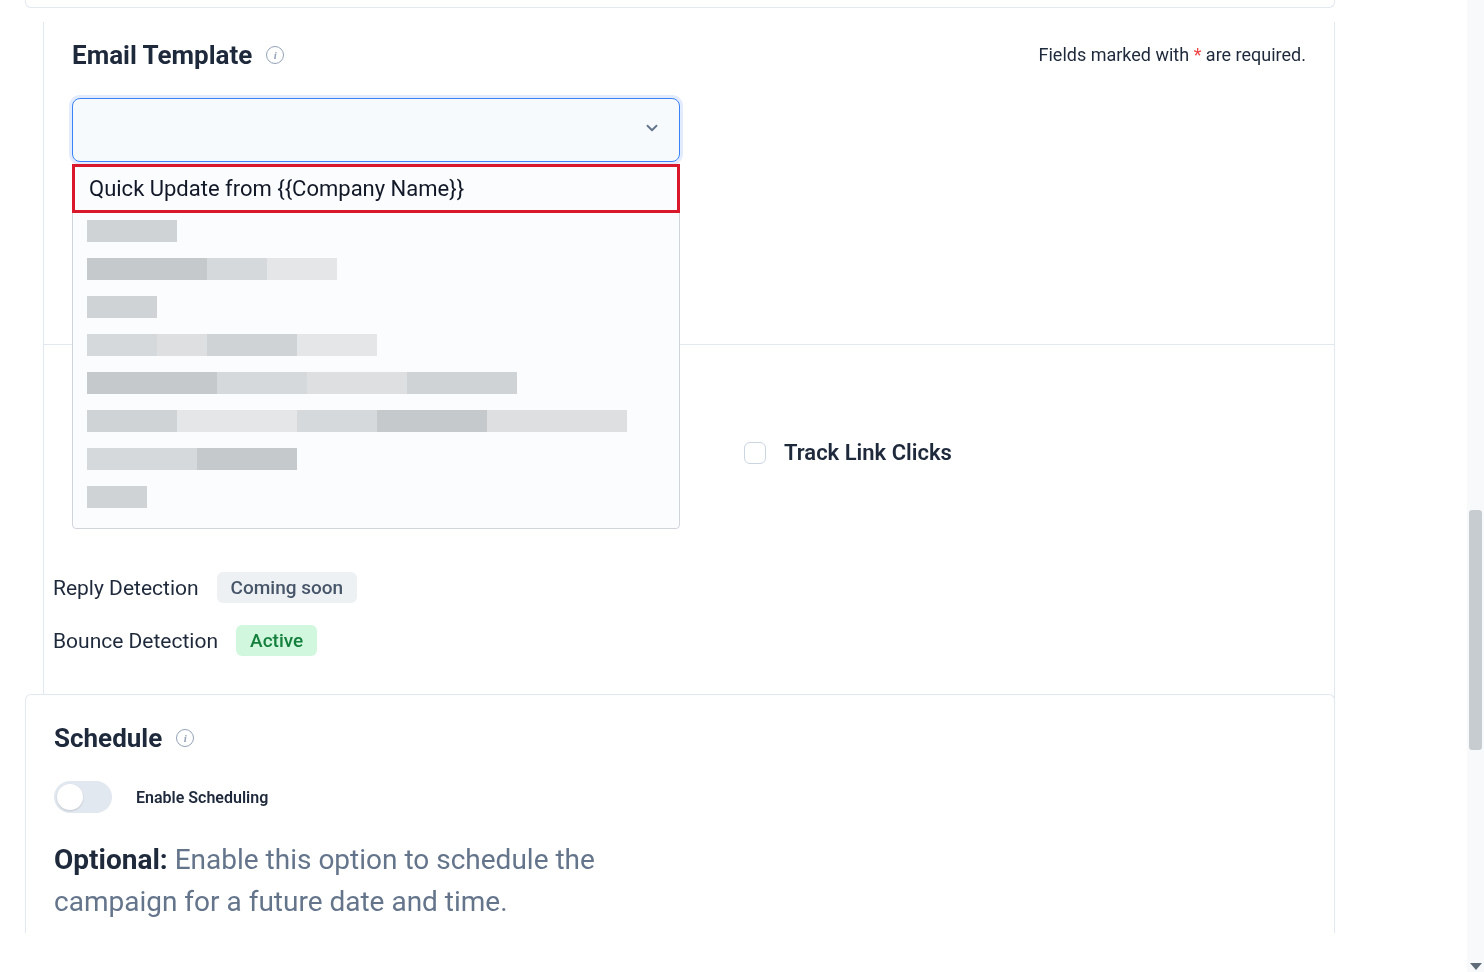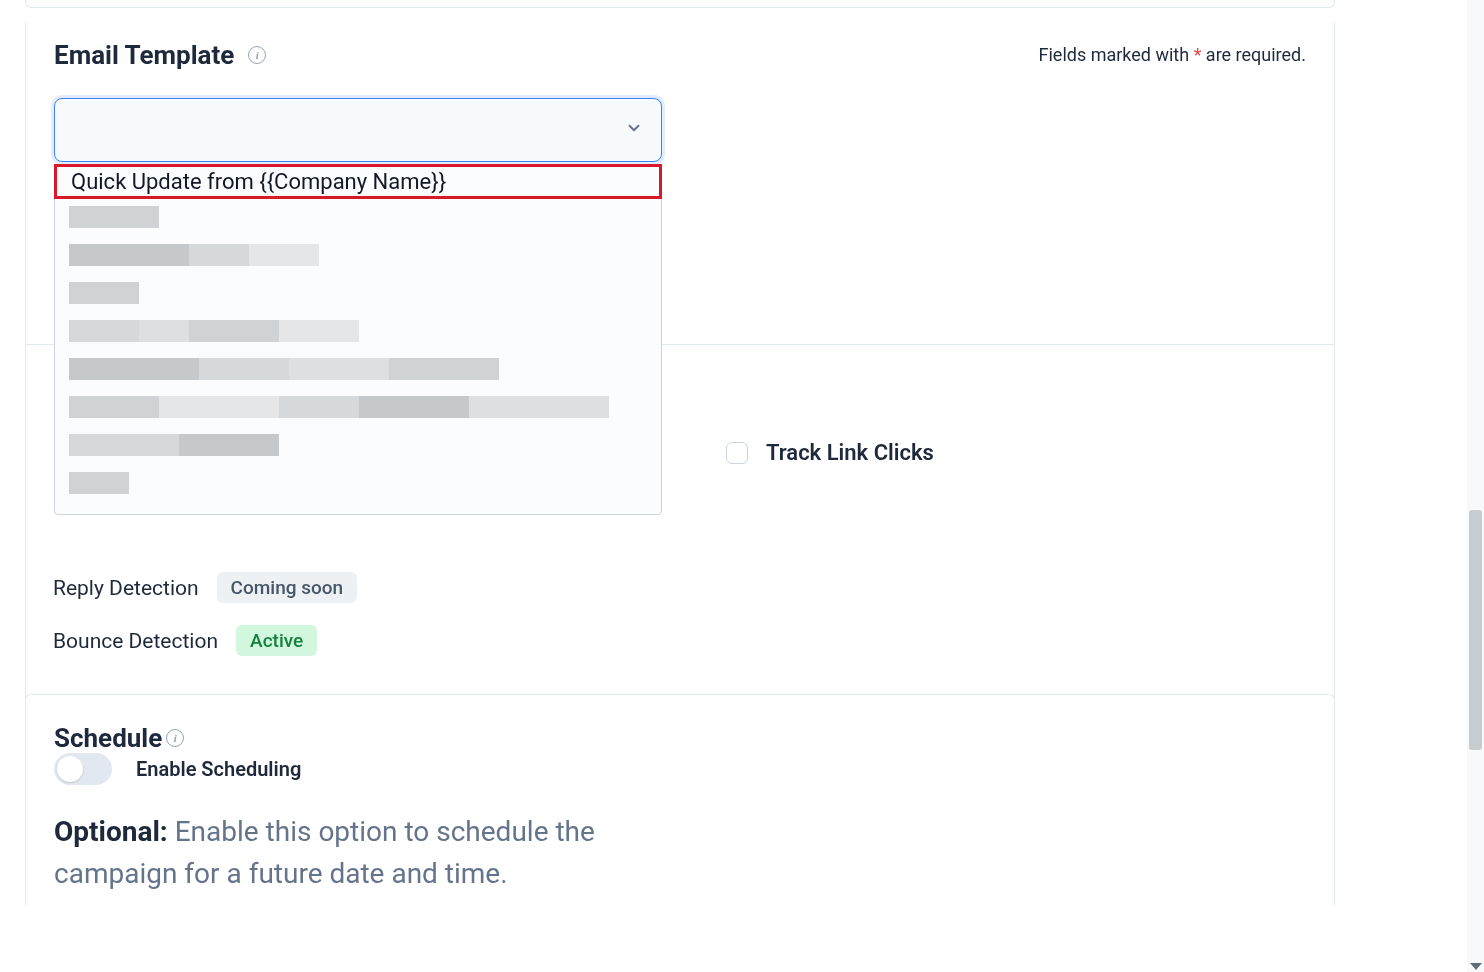--- a/index.html
+++ b/index.html
@@ -18,20 +18,21 @@
       position: relative;
     }
     .panel {
       border: 1px solid #e2e8f0;
       border-top: none;
       border-radius: 0 0 6px 6px;
       background: #fff;
       padding: 18px 28px 40px 28px;
       margin-bottom: 0;
       position: relative;
+      margin-left: 18px;
     }
     .top-hr {
       height: 8px;
       border-left: 1px solid #e2e8f0;
       border-right: 1px solid #e2e8f0;
       border-bottom: 1px solid #e2e8f0;
       border-radius: 0 0 6px 6px;
       margin-bottom: 14px;
       background: #fff;
     }
@@ -111,21 +112,21 @@
       font-size: 22px;
       color: #111827;
       cursor: pointer;
     }
     .highlighted-option {
       border: 3px solid #d9182b;
       margin: -1px;
       position: relative;
       z-index: 20;
       background: #fbfcfd;
-      padding: 2px 14px;
+      padding: 9px 14px;
     }
     .pixelated-area {
       padding: 8px 14px 14px 14px;
     }
     .pix-row {
       height: 22px;
       margin-bottom: 16px;
       display: flex;
       gap: 0;
     }
@@ -204,21 +205,22 @@
       background: #fff;
       padding: 28px 28px 10px 28px;
       margin-top: 14px;
     }
     .schedule-title {
       font-size: 26px;
       font-weight: 700;
       color: #1e293b;
       display: flex;
       align-items: center;
-      gap: 4px;
+      gap: 14px;
+      margin-bottom: 28px;
     }
     .toggle-row {
       display: flex;
       align-items: center;
       gap: 24px;
       margin-bottom: 26px;
     }
     .toggle {
       width: 58px;
       height: 32px;
@@ -231,21 +233,21 @@
       width: 26px;
       height: 26px;
       background: #fff;
       border-radius: 50%;
       position: absolute;
       top: 3px;
       left: 3px;
       box-shadow: 0 1px 2px rgba(0,0,0,0.15);
     }
     .toggle-label {
-      font-size: 20px;
+      font-size: 16px;
       font-weight: 600;
       color: #1e293b;
     }
     .optional-text {
       font-size: 28px;
       color: #64748b;
       max-width: 610px;
       line-height: 1.5;
     }
     .optional-text b { font-weight: 700; color: #1e293b; }

